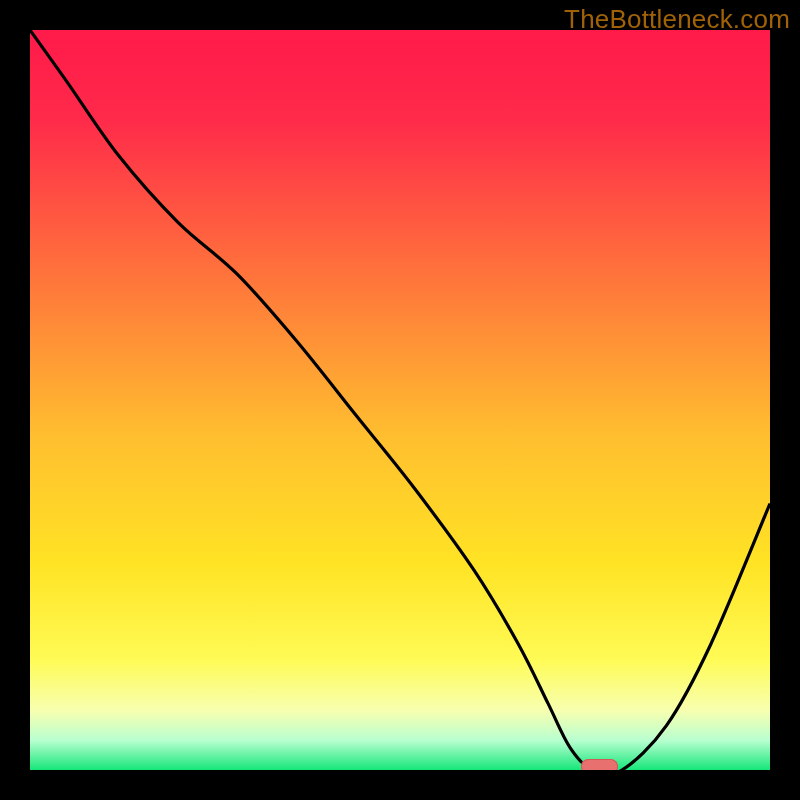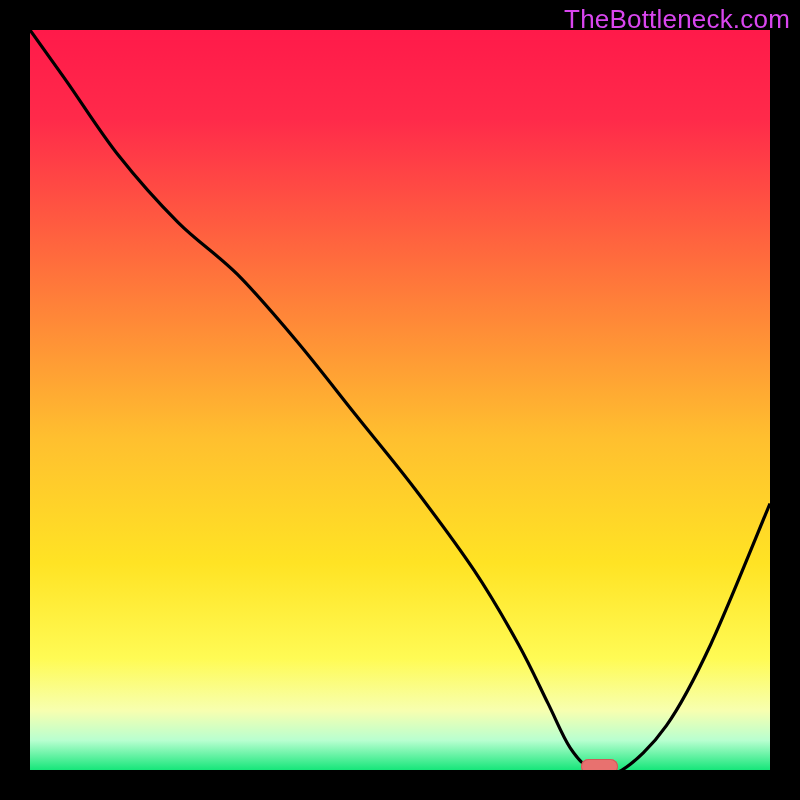--- a/index.html
+++ b/index.html
@@ -25,21 +25,21 @@
     width: 740px;
     height: 740px;
     overflow: hidden;
   }
   .watermark {
     position: absolute;
     top: 4px;
     right: 10px;
     font-family: Arial, Helvetica, sans-serif;
     font-size: 26px;
-    color: #d946ef;
+    color: #a16207;
     font-weight: 500;
     letter-spacing: 0.2px;
     text-align: center;
   }
   svg.curve {
     position: absolute;
     left: 0;
     top: 0;
     width: 740px;
     height: 740px;

